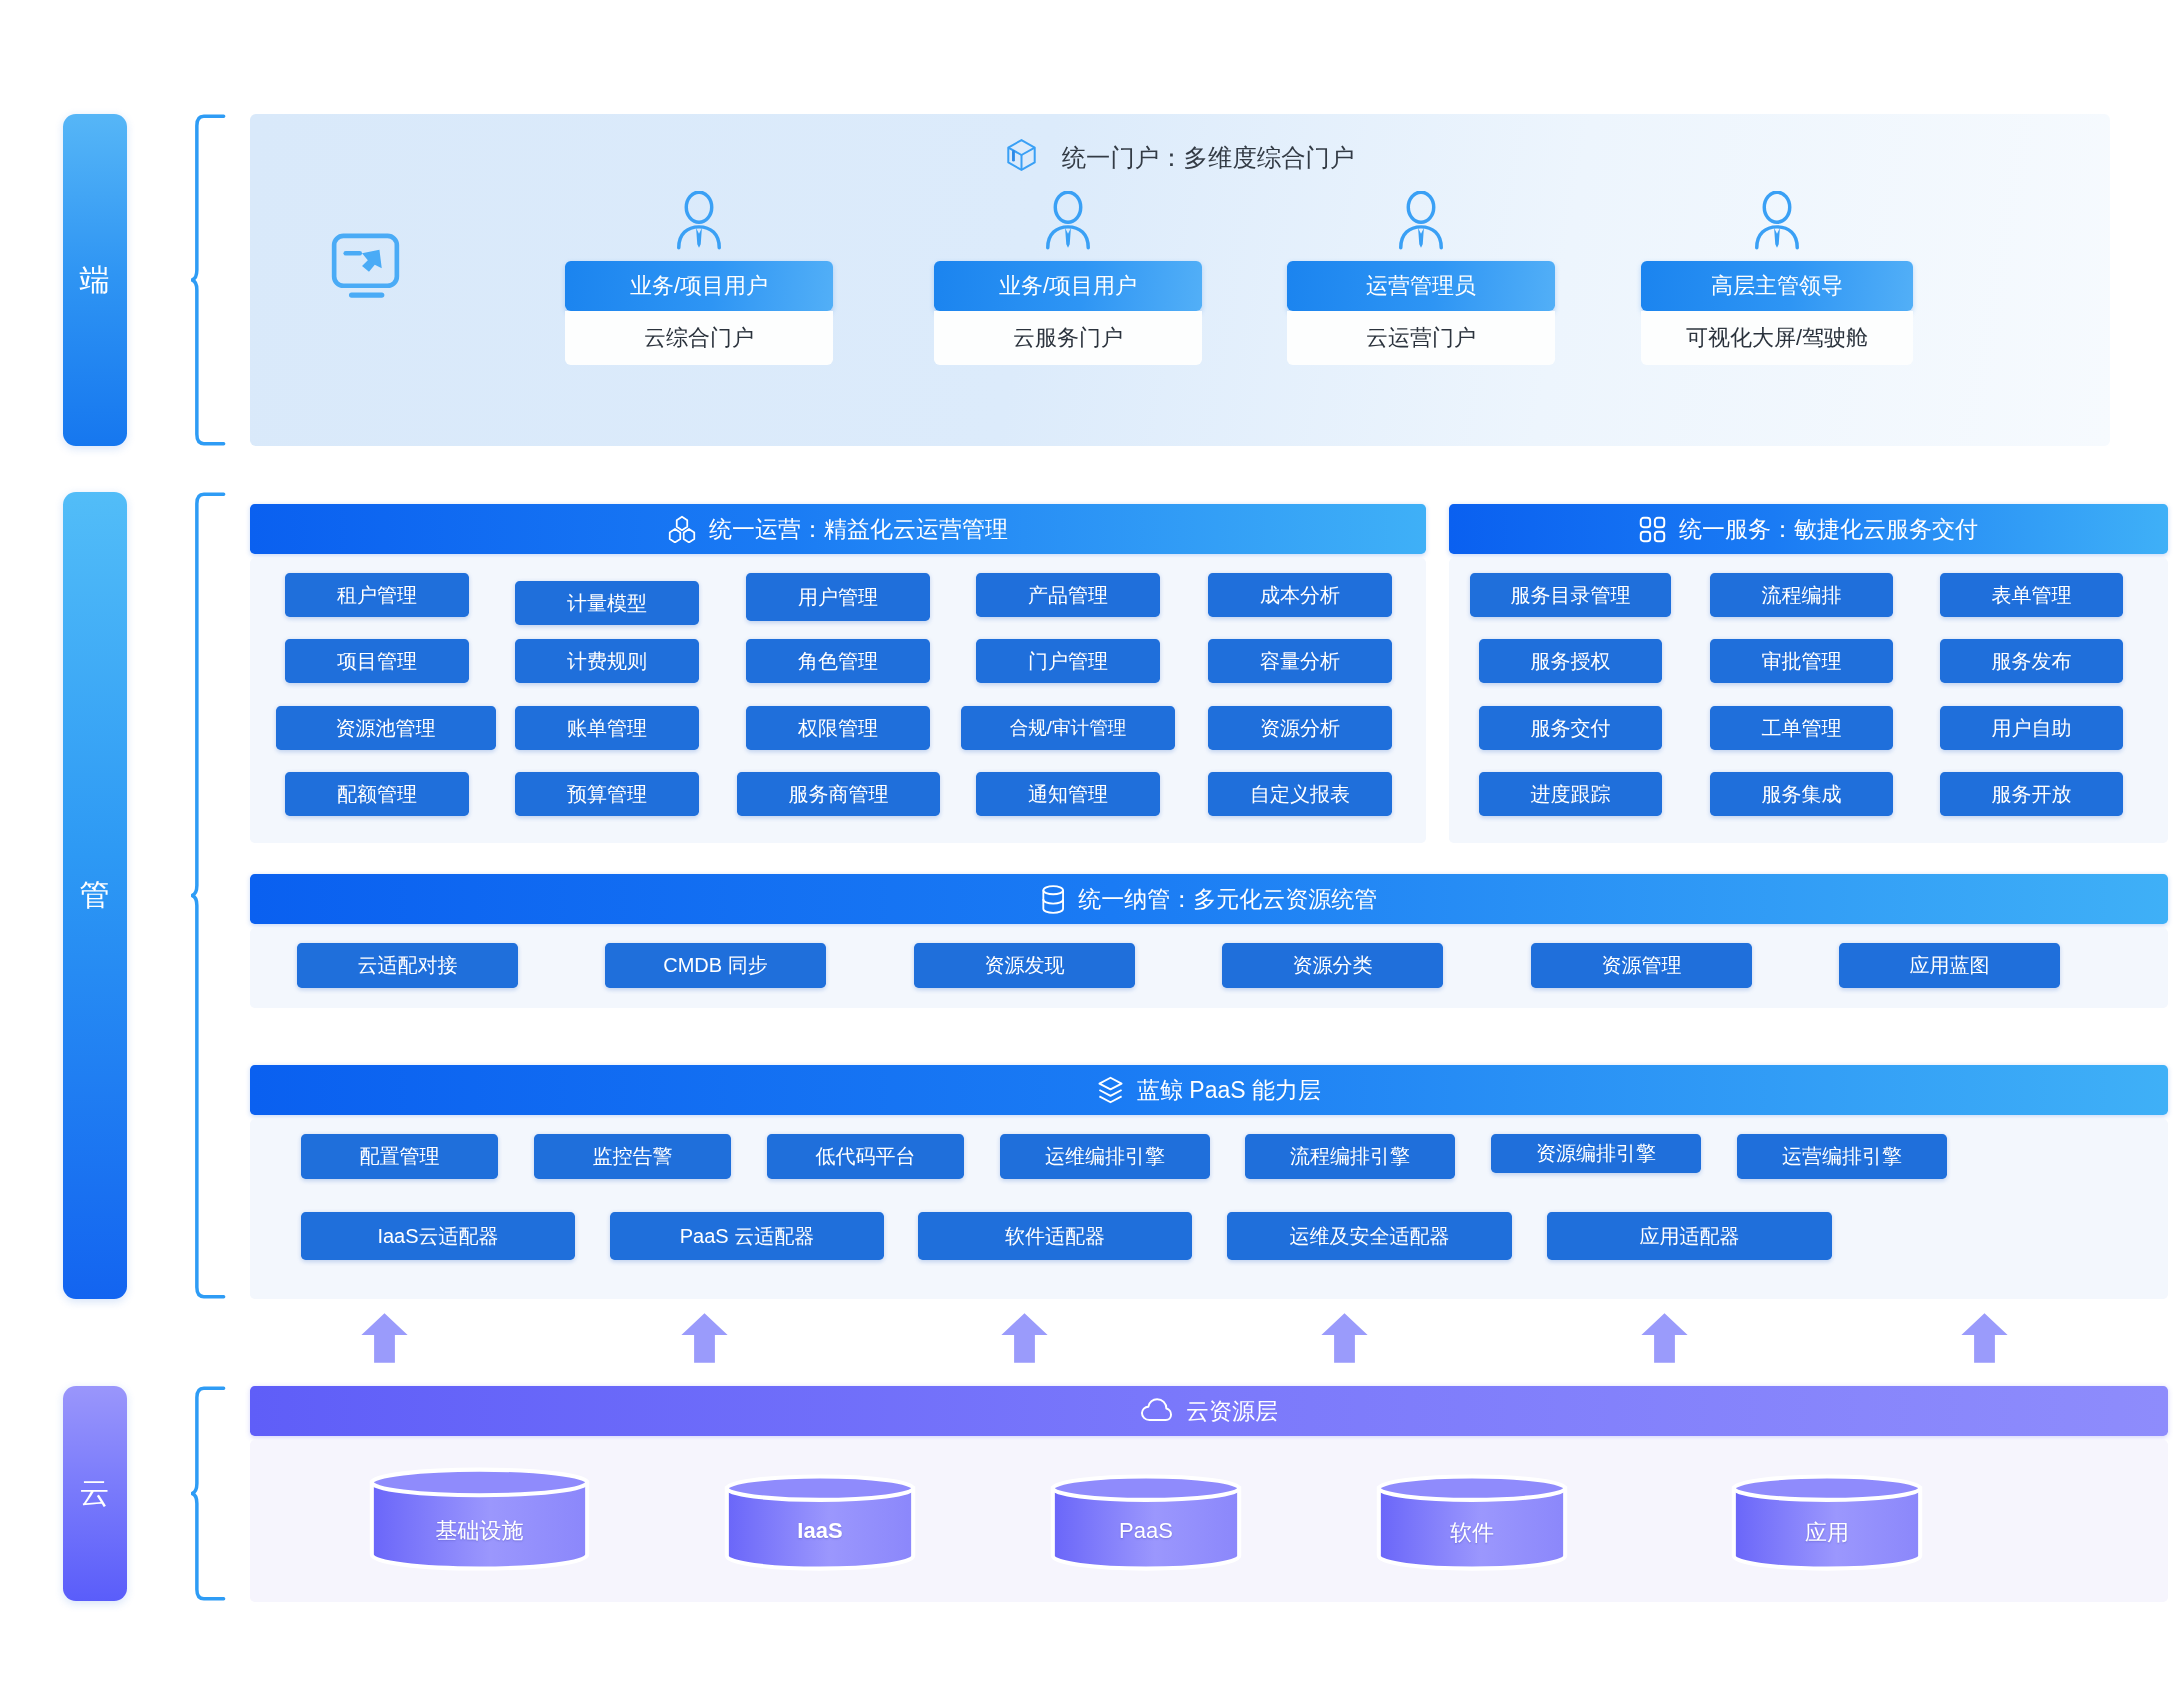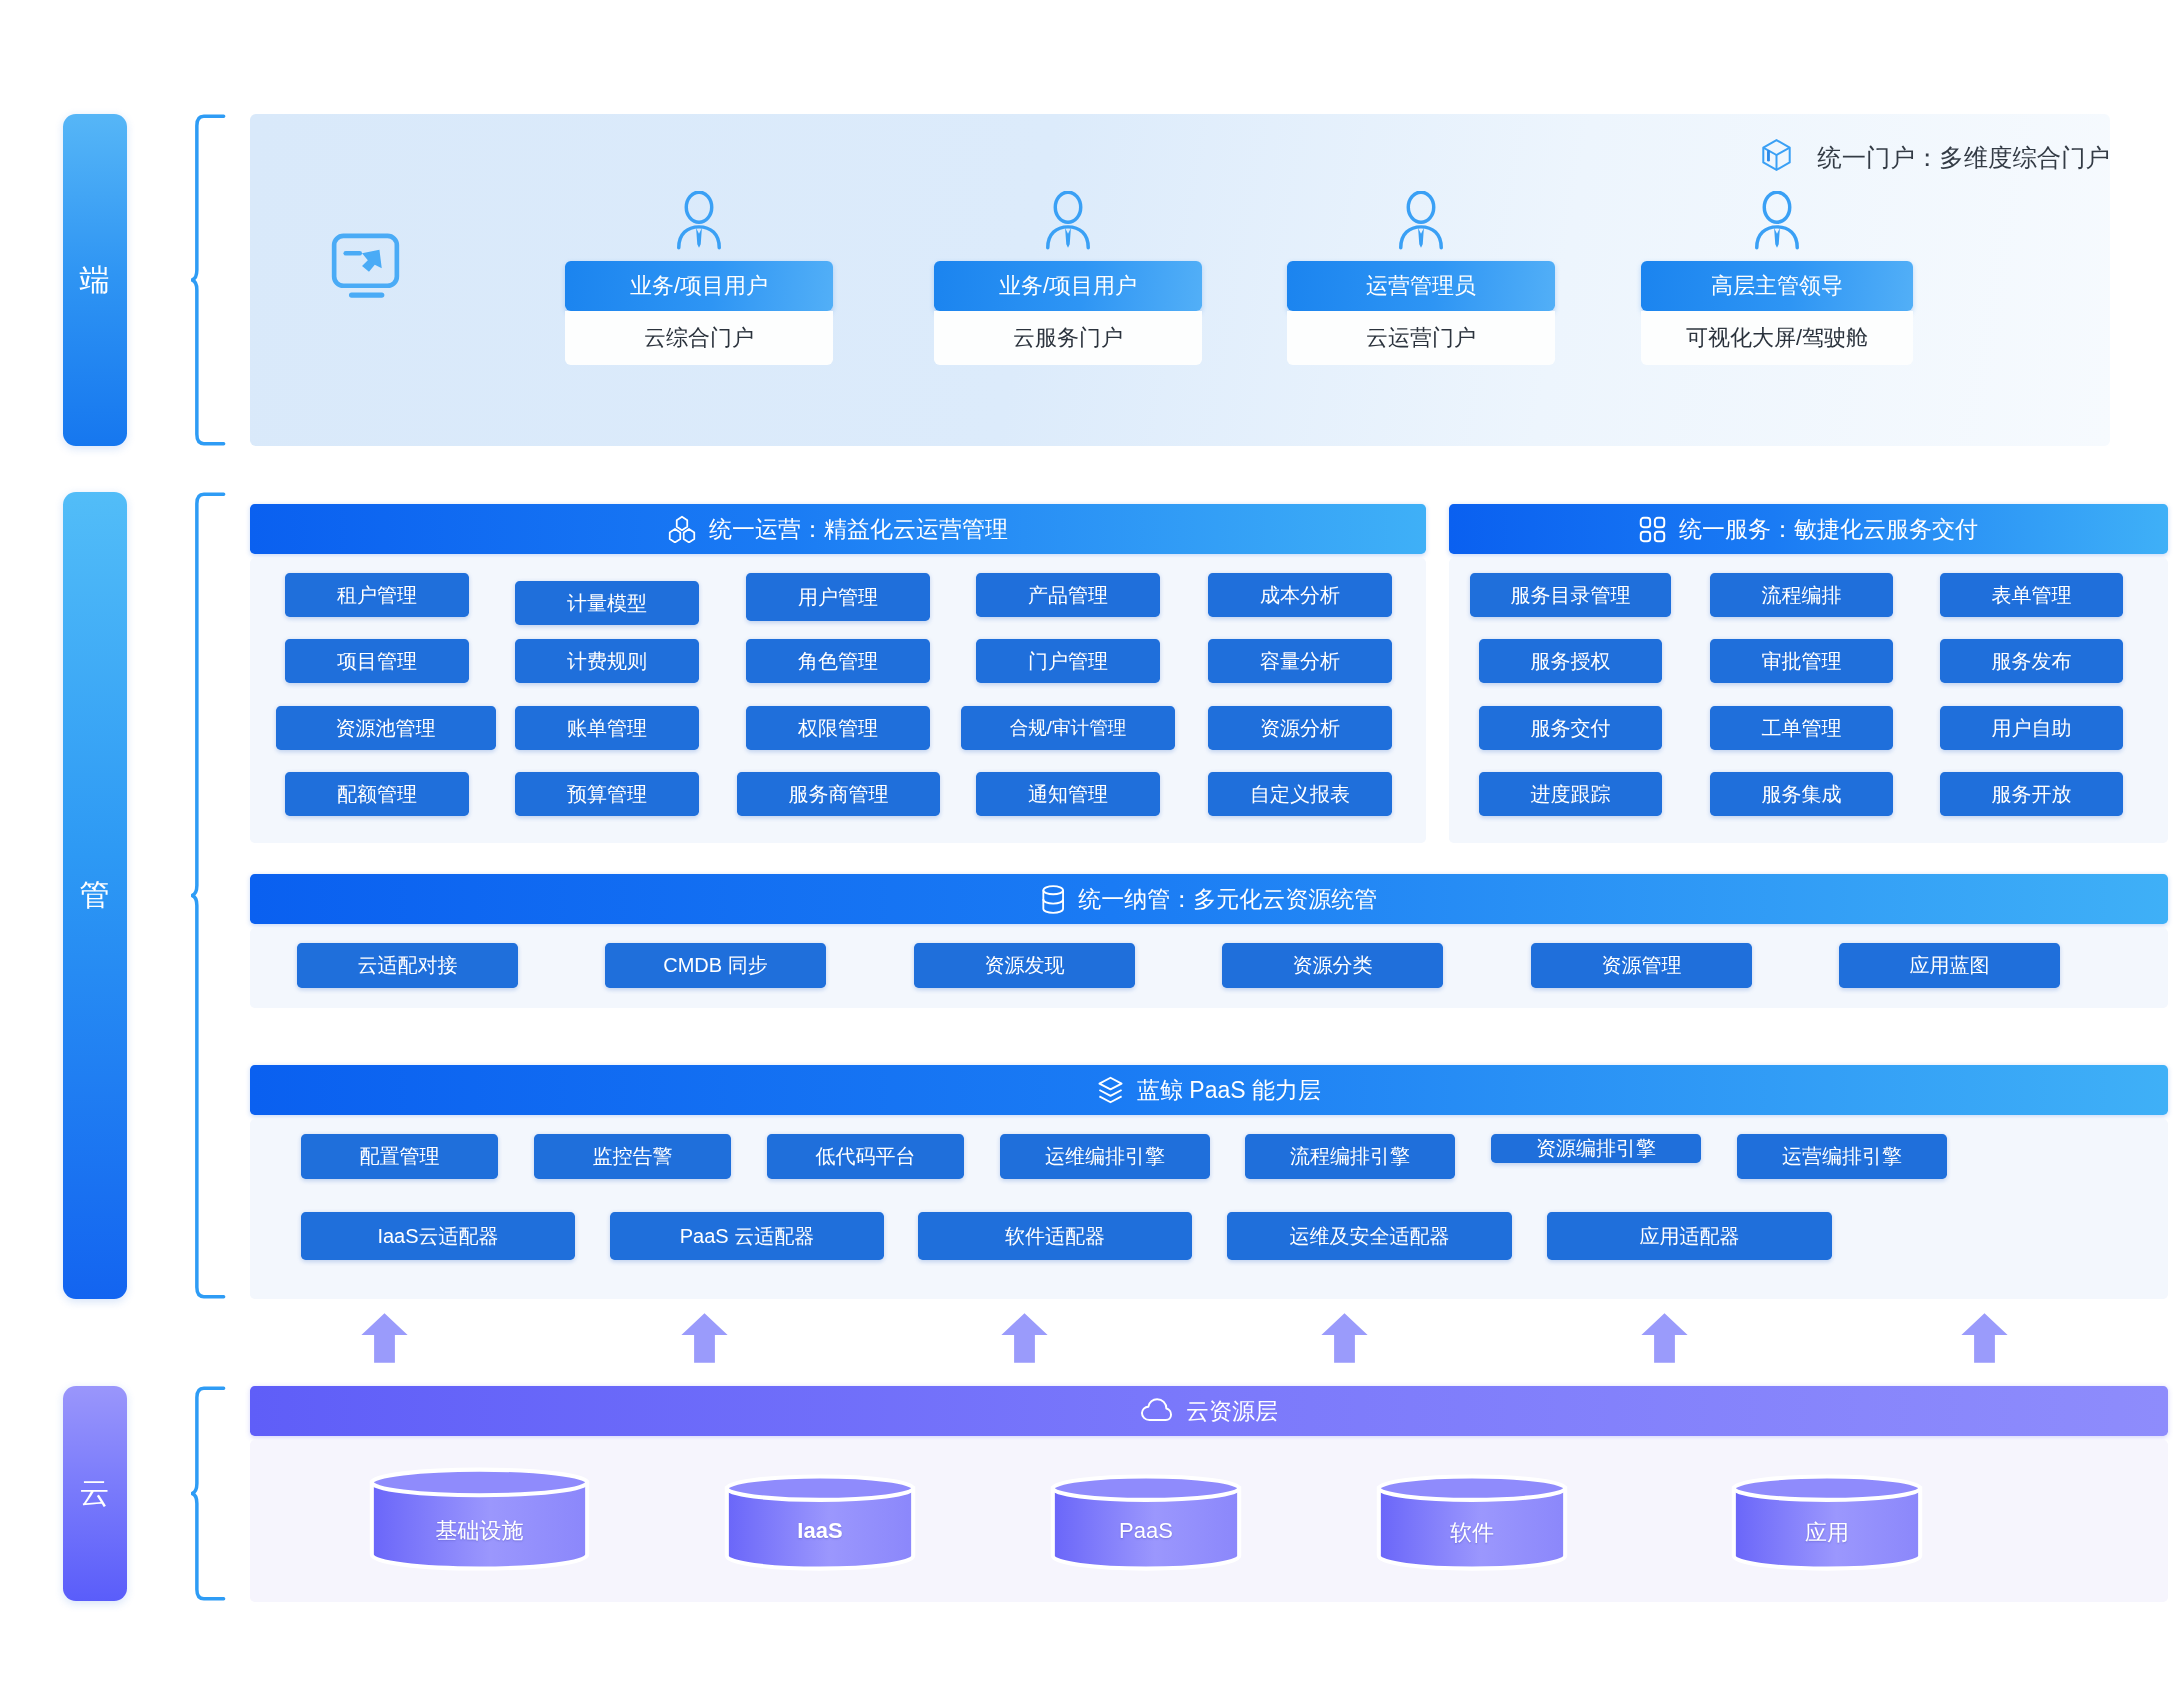--- a/index.html
+++ b/index.html
@@ -71,21 +71,21 @@
 
   
   #portal-panel {
     position: absolute; left: 250px; top: 114px;
     width: 1860px; height: 332px;
     background: linear-gradient(100deg,#d9e9fa 0%,#dcebfb 42%,#edf5fd 70%,#f6fafe 100%);
     border-radius: 5.8px;
   }
   #portal-title {
     position: absolute; left: 0; right: 0; top: 24.4px;
-    display: flex; align-items: center; justify-content: flex-end; gap: 25px;
+    display: flex; align-items: center; justify-content: center; gap: 25px;
     font-size: 24.4px; color: #333b45;
   }
   .monitor-icon { position: absolute; left: 326px; top: 232px; }
   .portal-card { position: absolute; width: 268px; }
   .portal-avatar { display: flex; justify-content: center; margin-bottom: 10.5px; }
   .portal-chip {
     height: 50px; border-radius: 5.8px;
     background: linear-gradient(95deg,#1b84ef 0%,#2e95f4 55%,#52aff7 100%);
     color: #fff; font-size: 22px;
     display: flex; align-items: center; justify-content: center;
@@ -314,21 +314,21 @@
       </span>
       <span>蓝鲸 PaaS 能力层</span>
     </div>
     <div class="panel-body" style="top:54px; height:180px;">
 
       <div class="chip" style="left:51px;   top:15px; width:197px; height:45px;">配置管理</div>
       <div class="chip" style="left:284px;  top:15px; width:197px; height:45px;">监控告警</div>
       <div class="chip" style="left:517px;  top:15px; width:197px; height:45px;">低代码平台</div>
       <div class="chip" style="left:750px; top:15px; width:210px; height:45px;">运维编排引擎</div>
       <div class="chip" style="left:995px; top:15px; width:210px; height:45px;">流程编排引擎</div>
-      <div class="chip" style="left:1241px; top:15px; width:210px; height:29px;">资源编排引擎</div>
+      <div class="chip" style="left:1241px; top:15px; width:210px; height:39px;">资源编排引擎</div>
       <div class="chip" style="left:1487px; top:15px; width:210px; height:45px;">运营编排引擎</div>
 
       <div class="chip" style="left:51px;   top:93px; width:274px; height:48px;">IaaS云适配器</div>
       <div class="chip" style="left:360px;  top:93px; width:274px; height:48px;">PaaS 云适配器</div>
       <div class="chip" style="left:668px; top:93px; width:274px; height:48px;">软件适配器</div>
       <div class="chip" style="left:977px; top:93px; width:285px; height:48px;">运维及安全适配器</div>
       <div class="chip" style="left:1297px; top:93px; width:285px; height:48px;">应用适配器</div>
     </div>
   </div>
 

